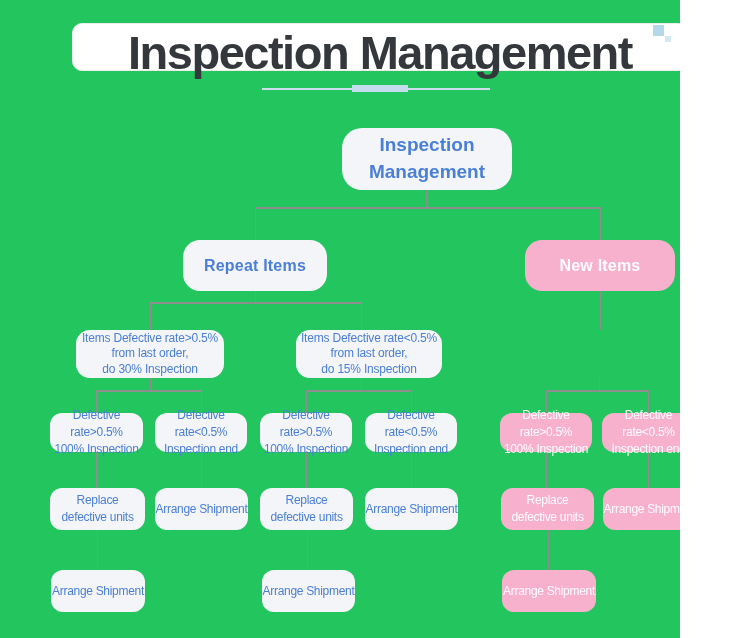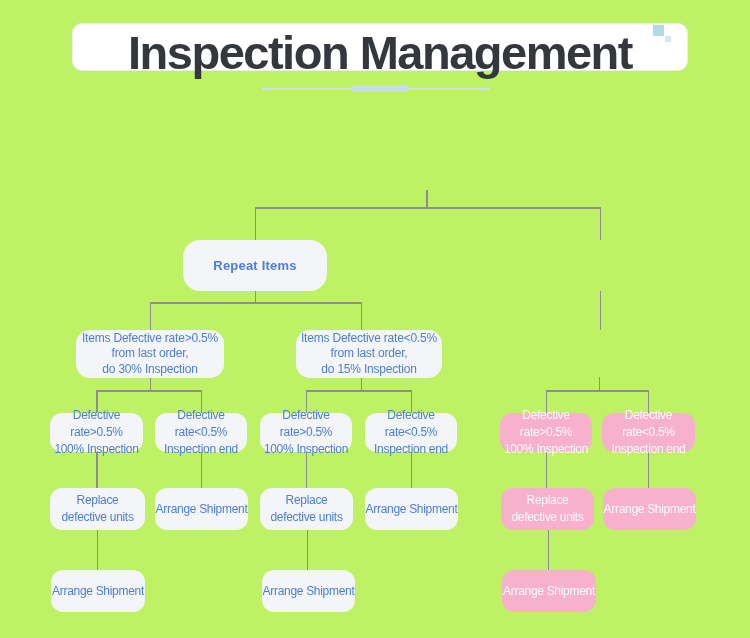--- a/index.html
+++ b/index.html
@@ -1,17 +1,17 @@
 <!DOCTYPE html>
 <html><head>
 <meta charset="utf-8">
 <style>
   html,body{margin:0;padding:0;background:#fff;}
   .canvas{
-    position:relative;width:750px;height:638px;background:#bef264;overflow:hidden;
+    position:relative;width:680px;height:638px;background:#22c55e;overflow:hidden;
     font-family:"Liberation Sans",sans-serif;
   }
   
   .title-card{
     position:absolute;left:72px;top:23px;width:614px;height:46px;
     background:#ffffff;border:1px solid #ececec;border-radius:10px;
   }
   .page-title{
     position:absolute;left:10px;top:29px;width:740px;margin:0;
     text-align:center;font-size:47px;line-height:1;font-weight:bold;
@@ -22,21 +22,21 @@
   .sq-lg{position:absolute;left:653px;top:25px;width:11px;height:11px;background:#b4d7e9;}
   .sq-sm{position:absolute;left:665px;top:36px;width:6px;height:6px;background:#d4e8f3;}
   
   .node{
     position:absolute;display:flex;align-items:center;justify-content:center;
     text-align:center;white-space:pre-line;box-sizing:border-box;
   }
   .light{background:#f4f5f8;color:#4a7fd7;}
   .pink{background:#f8b1cd;color:rgba(255,255,255,.96);}
   .lvl1{border-radius:20px;font-size:19px;font-weight:bold;line-height:1.4;}
-  .lvl2{border-radius:17px;font-size:13px;font-weight:bold;letter-spacing:.2px;}
+  .lvl2{border-radius:17px;font-size:16px;font-weight:bold;letter-spacing:.2px;}
   .lvl3{border-radius:14px;font-size:12px;line-height:1.3;letter-spacing:-0.2px;}
   .lvl3p{border-radius:16px;font-size:12.5px;letter-spacing:.2px;}
   .small{border-radius:12px;font-size:12px;line-height:1.4;letter-spacing:-0.3px;}
   
   .v{position:absolute;width:1.5px;background:#8e8e8e;}
   .h{position:absolute;height:1.5px;background:#8e8e8e;}
 </style>
 </head>
 <body>
 
@@ -77,22 +77,25 @@
   <div class="v" style="left:200.5px;top:452px;height:36px"></div>
   <div class="v" style="left:305.5px;top:452px;height:36px"></div>
   <div class="v" style="left:410.5px;top:452px;height:36px"></div>
   <div class="v" style="left:545.5px;top:452px;height:36px"></div>
   <div class="v" style="left:647.5px;top:452px;height:36px"></div>
 
   <div class="v" style="left:96.5px;top:530px;height:40px"></div>
   <div class="v" style="left:306.5px;top:530px;height:40px"></div>
   <div class="v" style="left:547.5px;top:530px;height:40px"></div>
 
+  <div class="node light lvl1" style="left:342px;top:128px;width:170px;height:62px">Inspection
+Management</div>
 
   <div class="node light lvl2" style="left:183px;top:240px;width:144px;height:51px">Repeat Items</div>
+  <div class="node pink lvl2" style="left:525px;top:240px;width:150px;height:51px">New Items</div>
 
   <div class="node light lvl3" style="left:76px;top:330px;width:148px;height:48px">Items Defective rate&gt;0.5%
 from last order,
 do 30% Inspection</div>
   <div class="node light lvl3" style="left:296px;top:330px;width:146px;height:48px">Items Defective rate&lt;0.5%
 from last order,
 do 15% Inspection</div>
 
   <div class="node light small" style="left:50px;top:413px;width:93px;height:39px">Defective rate&gt;0.5%
 100% Inspection</div>

